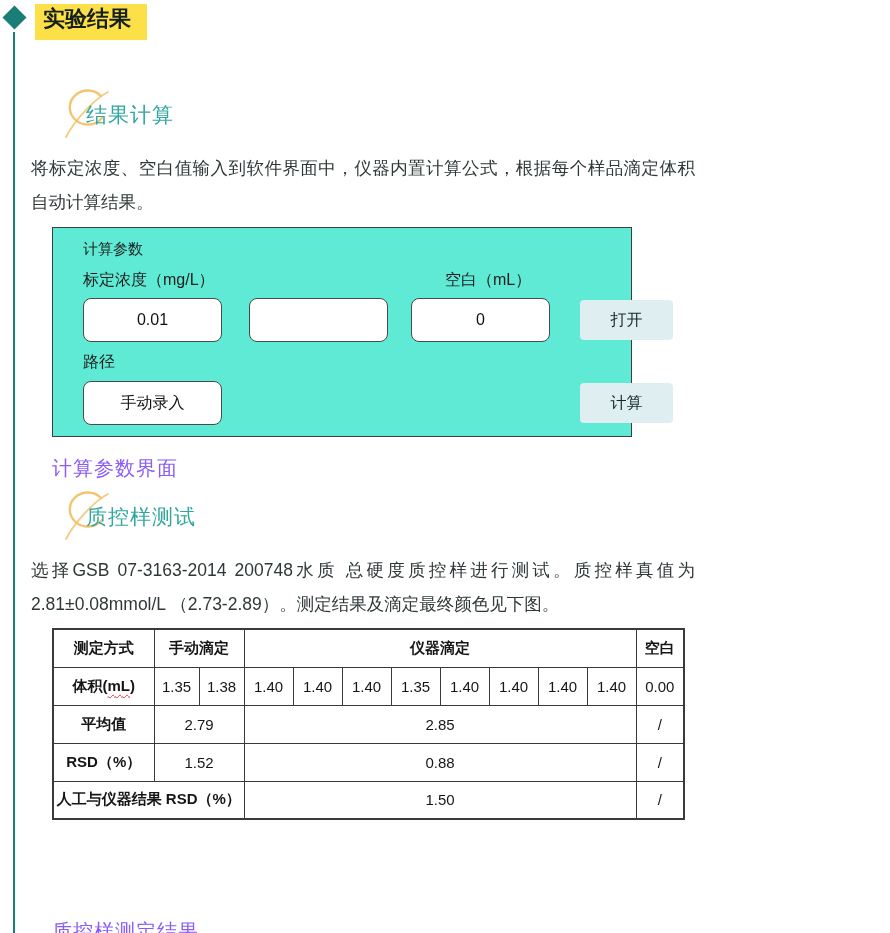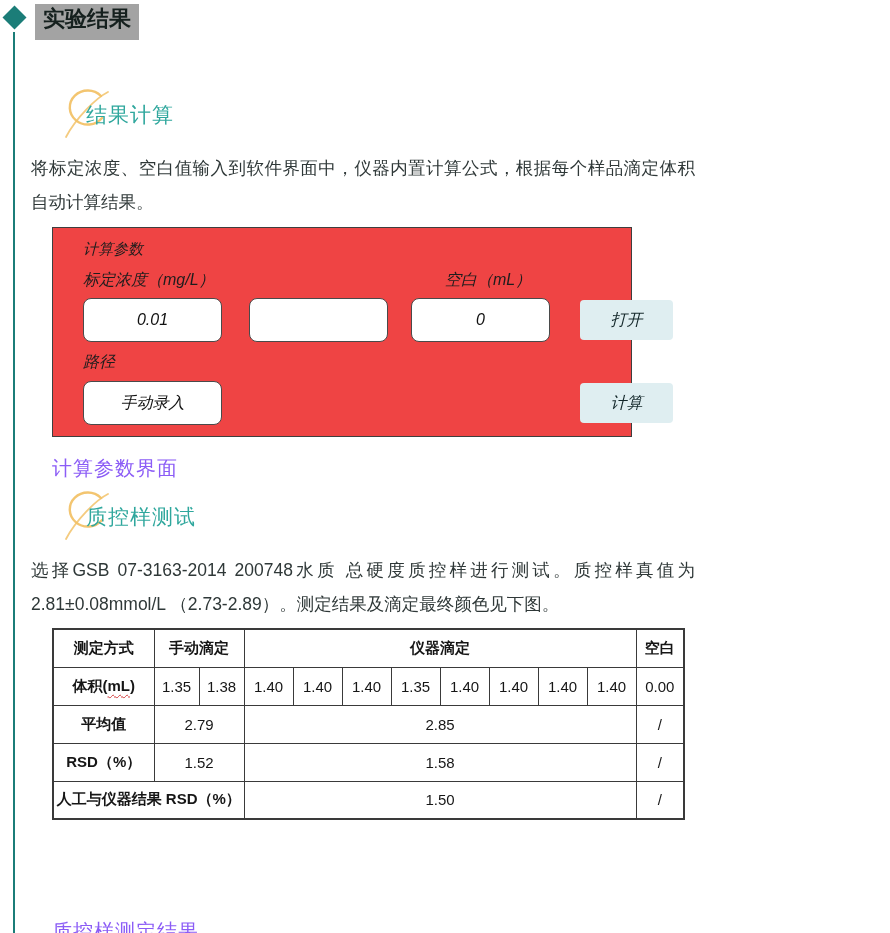--- a/index.html
+++ b/index.html
@@ -18,21 +18,21 @@
   .vline {
     position: absolute; left: 13px; top: 32px; width: 2px; height: 901px;
     background: #1b7d78;
   }
 
   
   .page-title { position: absolute; left: 35px; top: 4px; }
   .page-title span {
     display: inline-block;
     font-size: 22px; font-weight: bold; color: #15201e;
-    background: #a3a3a3; padding: 3px 8px 9px 8px; line-height: 1.1;
+    background: #fde047; padding: 3px 16px 9px 8px; line-height: 1.1;
   }
 
   
   .section-heading { position: absolute; width: 260px; height: 52px; }
   .section-heading svg { position: absolute; left: 0; top: 0; }
   .section-heading .h-text {
     position: absolute; left: 28px; top: 13px;
     font-size: 21px; color: #2fa79d; letter-spacing: 1px; white-space: nowrap;
   }
   .sh-calc { left: 58px; top: 88px; }
@@ -43,21 +43,21 @@
     position: absolute; left: 31px; width: 664px;
     font-size: 17.5px; line-height: 34px; color: #2f3838;
     text-align: justify;
   }
   .para-calc { top: 151px; }
   .para-qc   { top: 553px; }
 
   
   .panel {
     position: absolute; left: 52px; top: 227px; width: 580px; height: 210px;
-    border: 1.5px solid #3e3e3e; background: #ef4444; font-style: italic;
+    border: 1.5px solid #3e3e3e; background: #5eead4;
   }
   .panel-title { position: absolute; left: 30px; top: 12px; font-size: 15px; color: #1d1d1d; }
   .field-label { position: absolute; font-size: 16px; color: #1d1d1d; }
   .lbl-conc { left: 30px; top: 42px; }
   .lbl-blank { left: 392px; top: 42px; }
   .lbl-path { left: 30px; top: 124px; }
   .input-box {
     position: absolute; width: 139px; height: 44px;
     border: 1.5px solid #4a4a4a; border-radius: 8px;
     display: flex; align-items: center; justify-content: center;
@@ -197,21 +197,21 @@
         </tr>
         <tr>
           <td class="b">平均值</td>
           <td colspan="2">2.79</td>
           <td colspan="8">2.85</td>
           <td>/</td>
         </tr>
         <tr>
           <td class="b">RSD（%）</td>
           <td colspan="2">1.52</td>
-          <td colspan="8">1.58</td>
+          <td colspan="8">0.88</td>
           <td>/</td>
         </tr>
         <tr>
           <td colspan="3" class="b">人工与仪器结果 RSD（%）</td>
           <td colspan="8">1.50</td>
           <td>/</td>
         </tr>
       </tbody>
     </table>
 </div>

